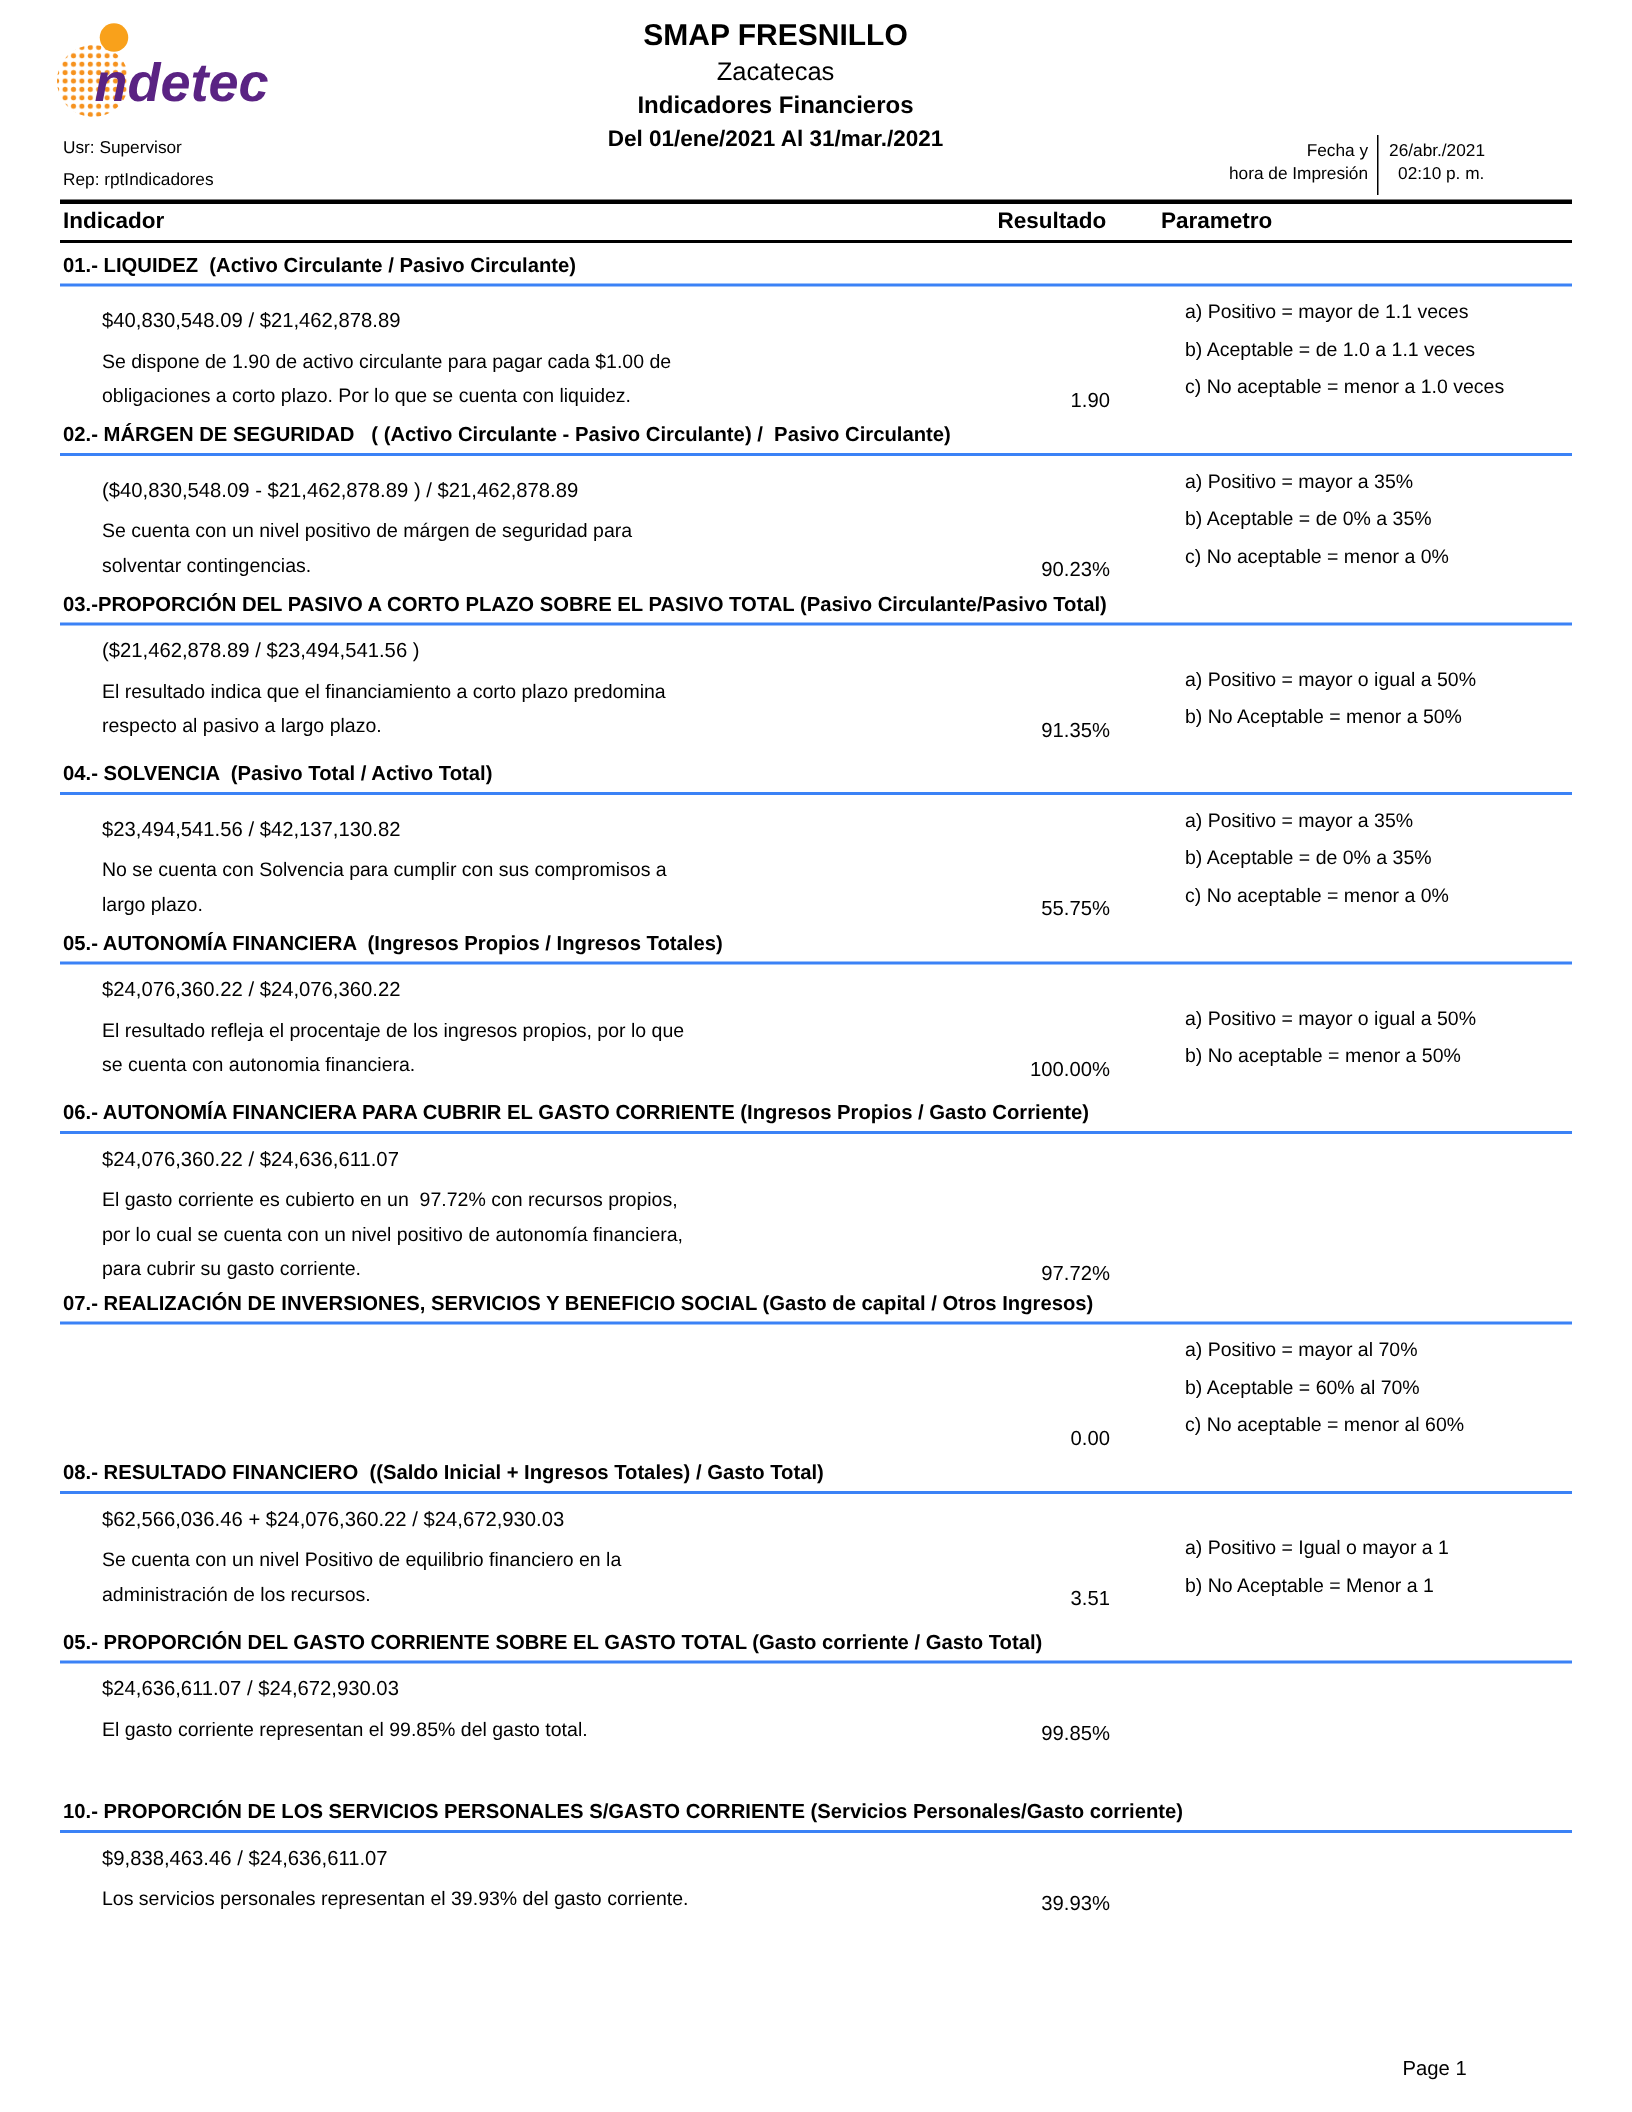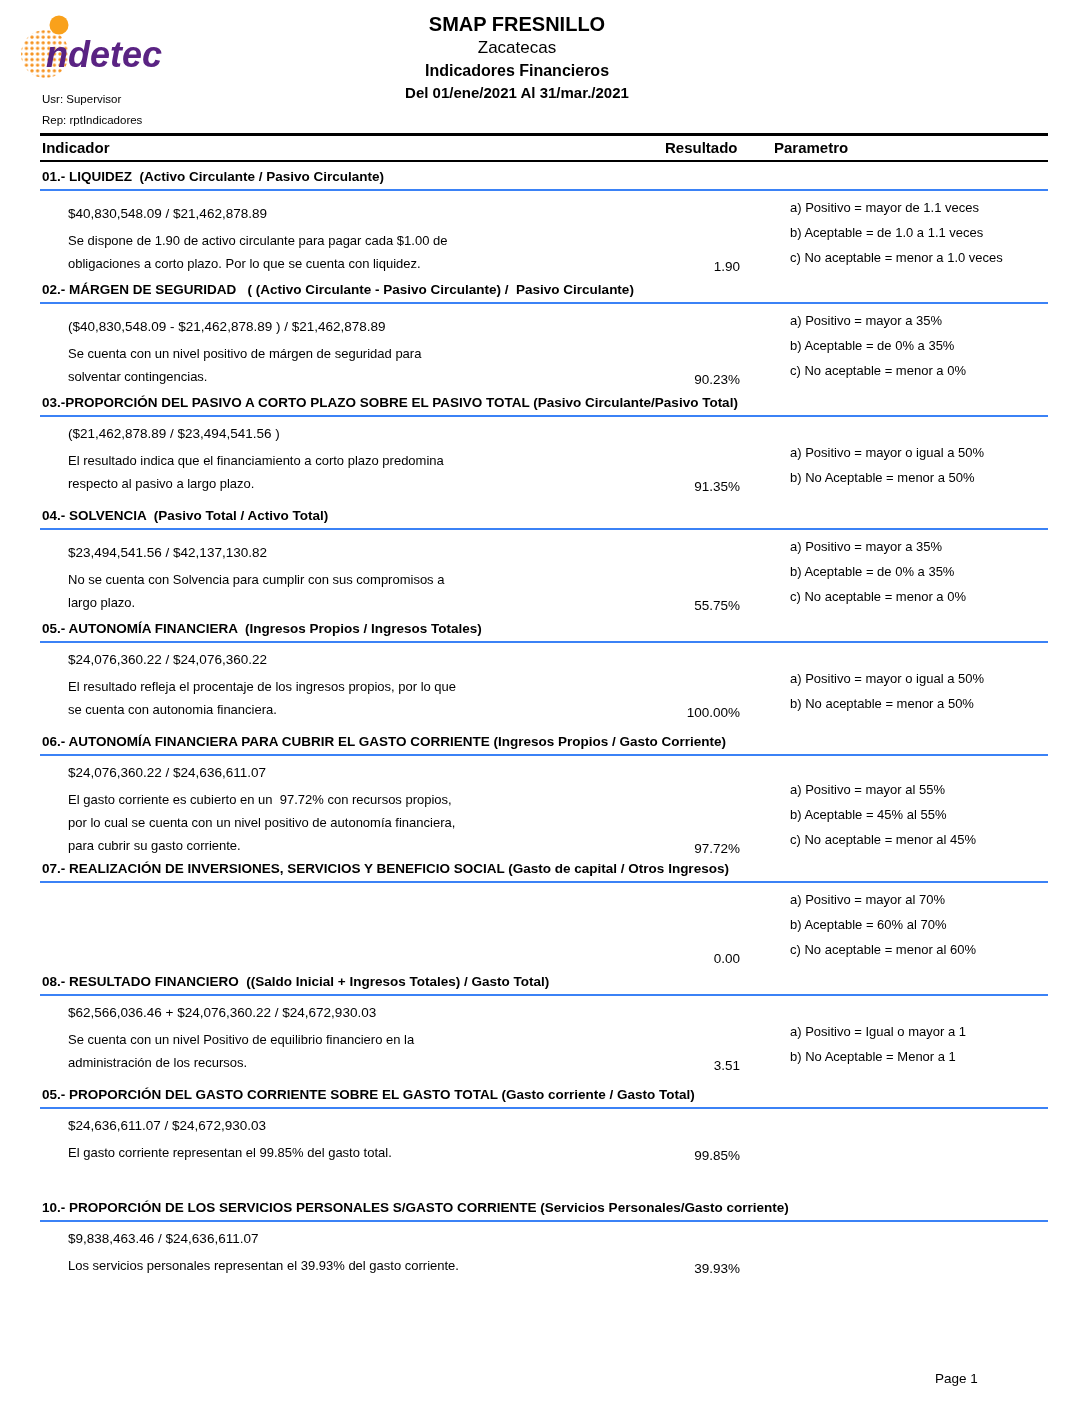--- a/index.html
+++ b/index.html
@@ -8,21 +8,21 @@
     background:#ffffff;
     font-family:"Liberation Sans", sans-serif;
     color:#000;
     position:relative;
     overflow:hidden;
   }
   .page { position:relative; width:1088px; height:1408px; }
 
   
   .report-header { position:relative; height:133px; }
-  .logo { position:absolute; left:18px; top:12px; width:170px; height:74px;text-decoration:underline; }
+  .logo { position:absolute; left:35px; top:12px; width:170px; height:74px;text-decoration:underline; }
   .center-head { position:absolute; left:0; right:54px; top:12px; text-align:center; }
   .center-head .h-title   { font-size:20px; font-weight:bold; line-height:24px; }
   .center-head .h-sub     { font-size:17px; font-weight:normal; line-height:23px; }
   .center-head .h-report  { font-size:16px; font-weight:bold; line-height:23px; }
   .center-head .h-period  { font-size:15px; font-weight:bold; line-height:22px; }
   .meta-left { position:absolute; left:42px; top:89px; font-size:11.5px; line-height:21px; }
   .print-info { position:absolute; right:98px; top:90px; display:flex; align-items:flex-start; font-size:11.5px; }
   .print-label { text-align:right; white-space:pre-line; line-height:15px; padding-top:4px; }
   .print-divider { width:0; border-left:1px solid #000; height:40px; margin:0 7px 0 6px; }
   .print-datetime { line-height:15px; padding-top:4px; }
@@ -83,20 +83,29 @@
       <div class="h-sub">Zacatecas</div>
       <div class="h-report">Indicadores Financieros</div>
       <div class="h-period">Del 01/ene/2021 Al 31/mar./2021</div>
     </div>
 
     <div class="meta-left">
       <div>Usr: Supervisor</div>
       <div>Rep: rptIndicadores</div>
     </div>
 
+    <div class="print-info">
+      <div class="print-label">Fecha y
+hora de Impresión</div>
+      <div class="print-divider"></div>
+      <div class="print-datetime">
+        <div>26/abr./2021</div>
+        <div>02:10 p. m.</div>
+      </div>
+    </div>
   </header>
 
   <div class="table-head">
     <span class="col-indicator">Indicador</span>
     <span class="col-result">Resultado</span>
     <span class="col-param">Parametro</span>
   </div>
 
   <main class="sections" id="sections">
   <section class="indicator-section">
@@ -185,25 +194,20 @@
   <section class="indicator-section">
     <h2 class="section-title">06.- AUTONOMÍA FINANCIERA PARA CUBRIR EL GASTO CORRIENTE (Ingresos Propios / Gasto Corriente)</h2>
     <div class="section-body">
       <div class="body-left">
         <div class="formula">$24,076,360.22 / $24,636,611.07</div>
         <div class="description">El gasto corriente es cubierto en un  97.72% con recursos propios,
 por lo cual se cuenta con un nivel positivo de autonomía financiera,
 para cubrir su gasto corriente.</div>
       </div>
       <div class="body-result">97.72%</div>
-      <div class="body-params">
-            <div class="param-line">a) Positivo = mayor al 55%</div>
-            <div class="param-line">b) Aceptable = 45% al 55%</div>
-            <div class="param-line">c) No aceptable = menor al 45%</div>
-          </div>
     </div>
   </section>
 
   <section class="indicator-section">
     <h2 class="section-title">07.- REALIZACIÓN DE INVERSIONES, SERVICIOS Y BENEFICIO SOCIAL (Gasto de capital / Otros Ingresos)</h2>
     <div class="section-body">
       <div class="body-left">
         <div class="formula"></div>
         <div class="description"></div>
       </div>

